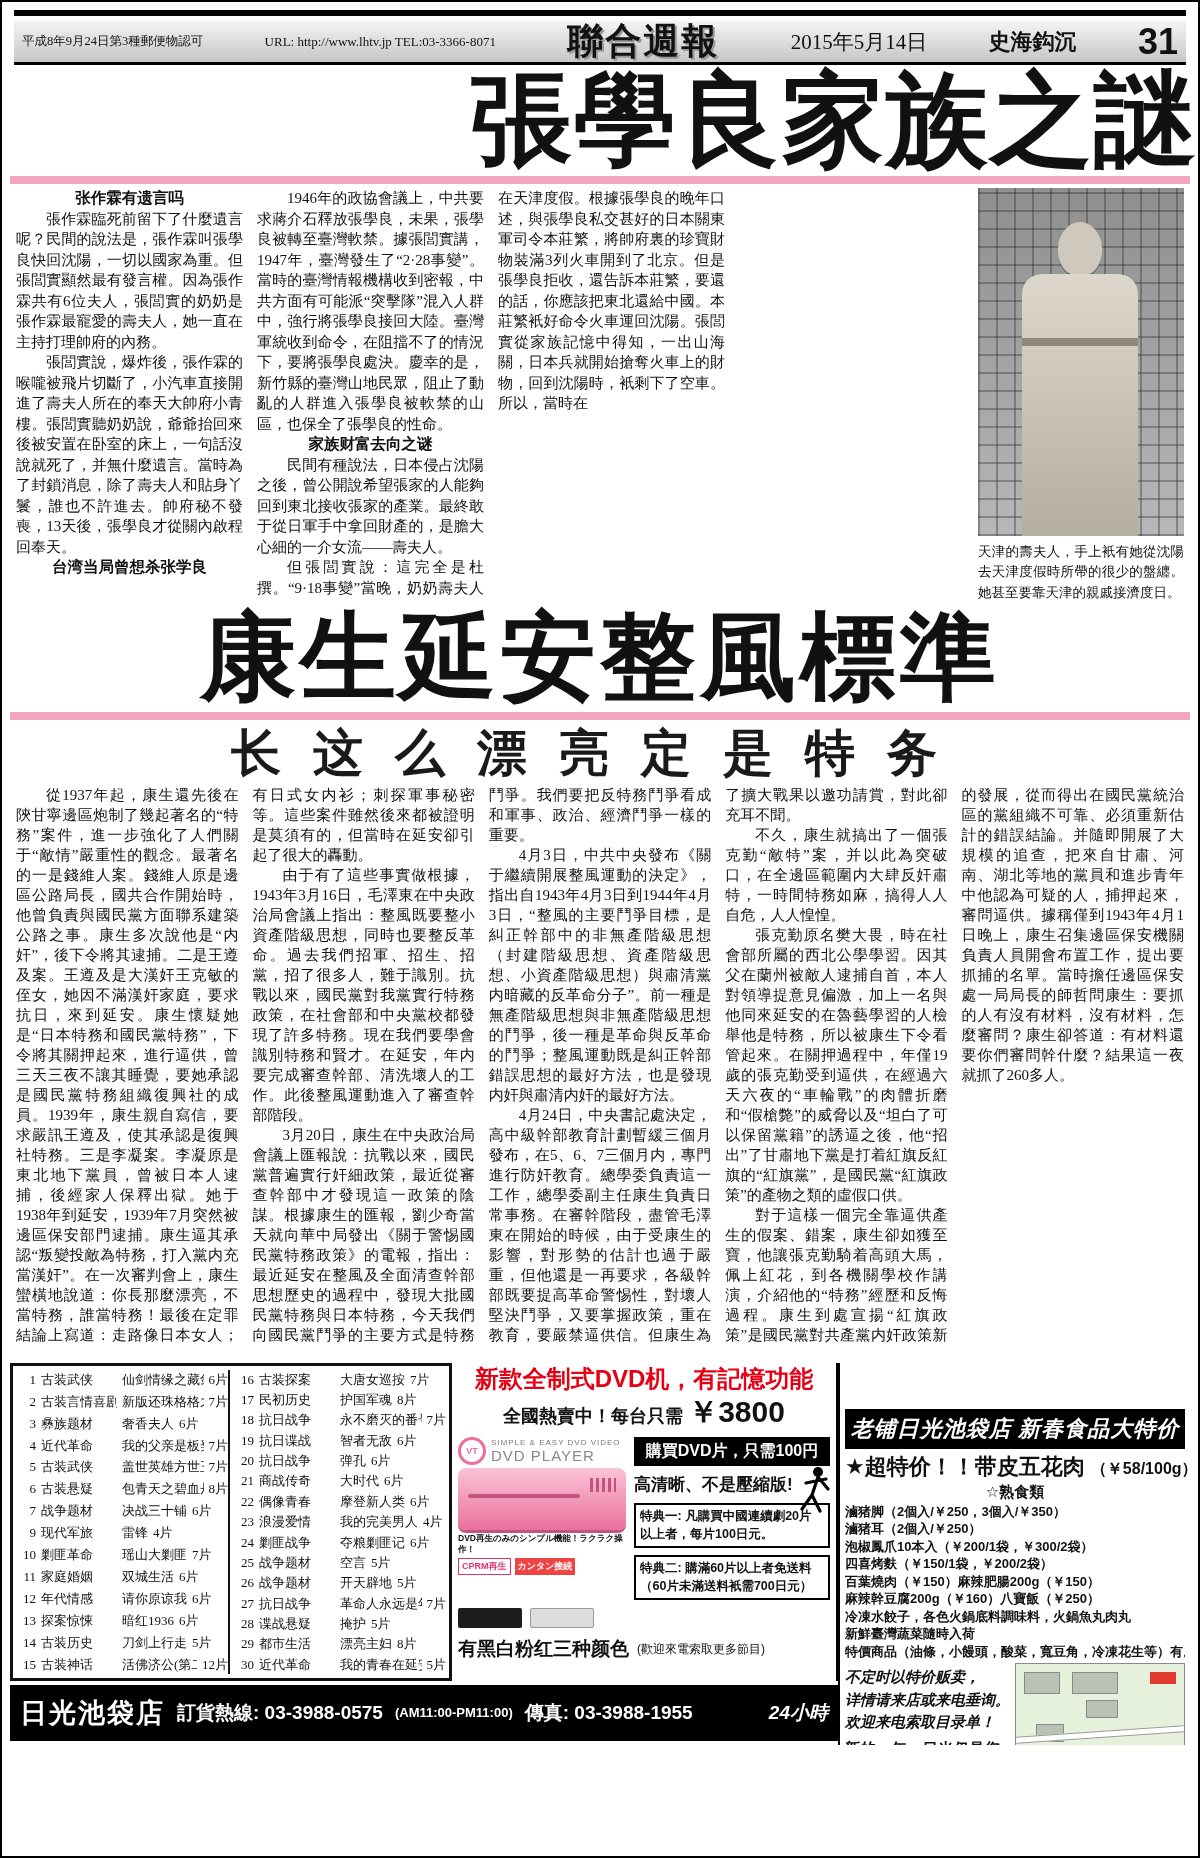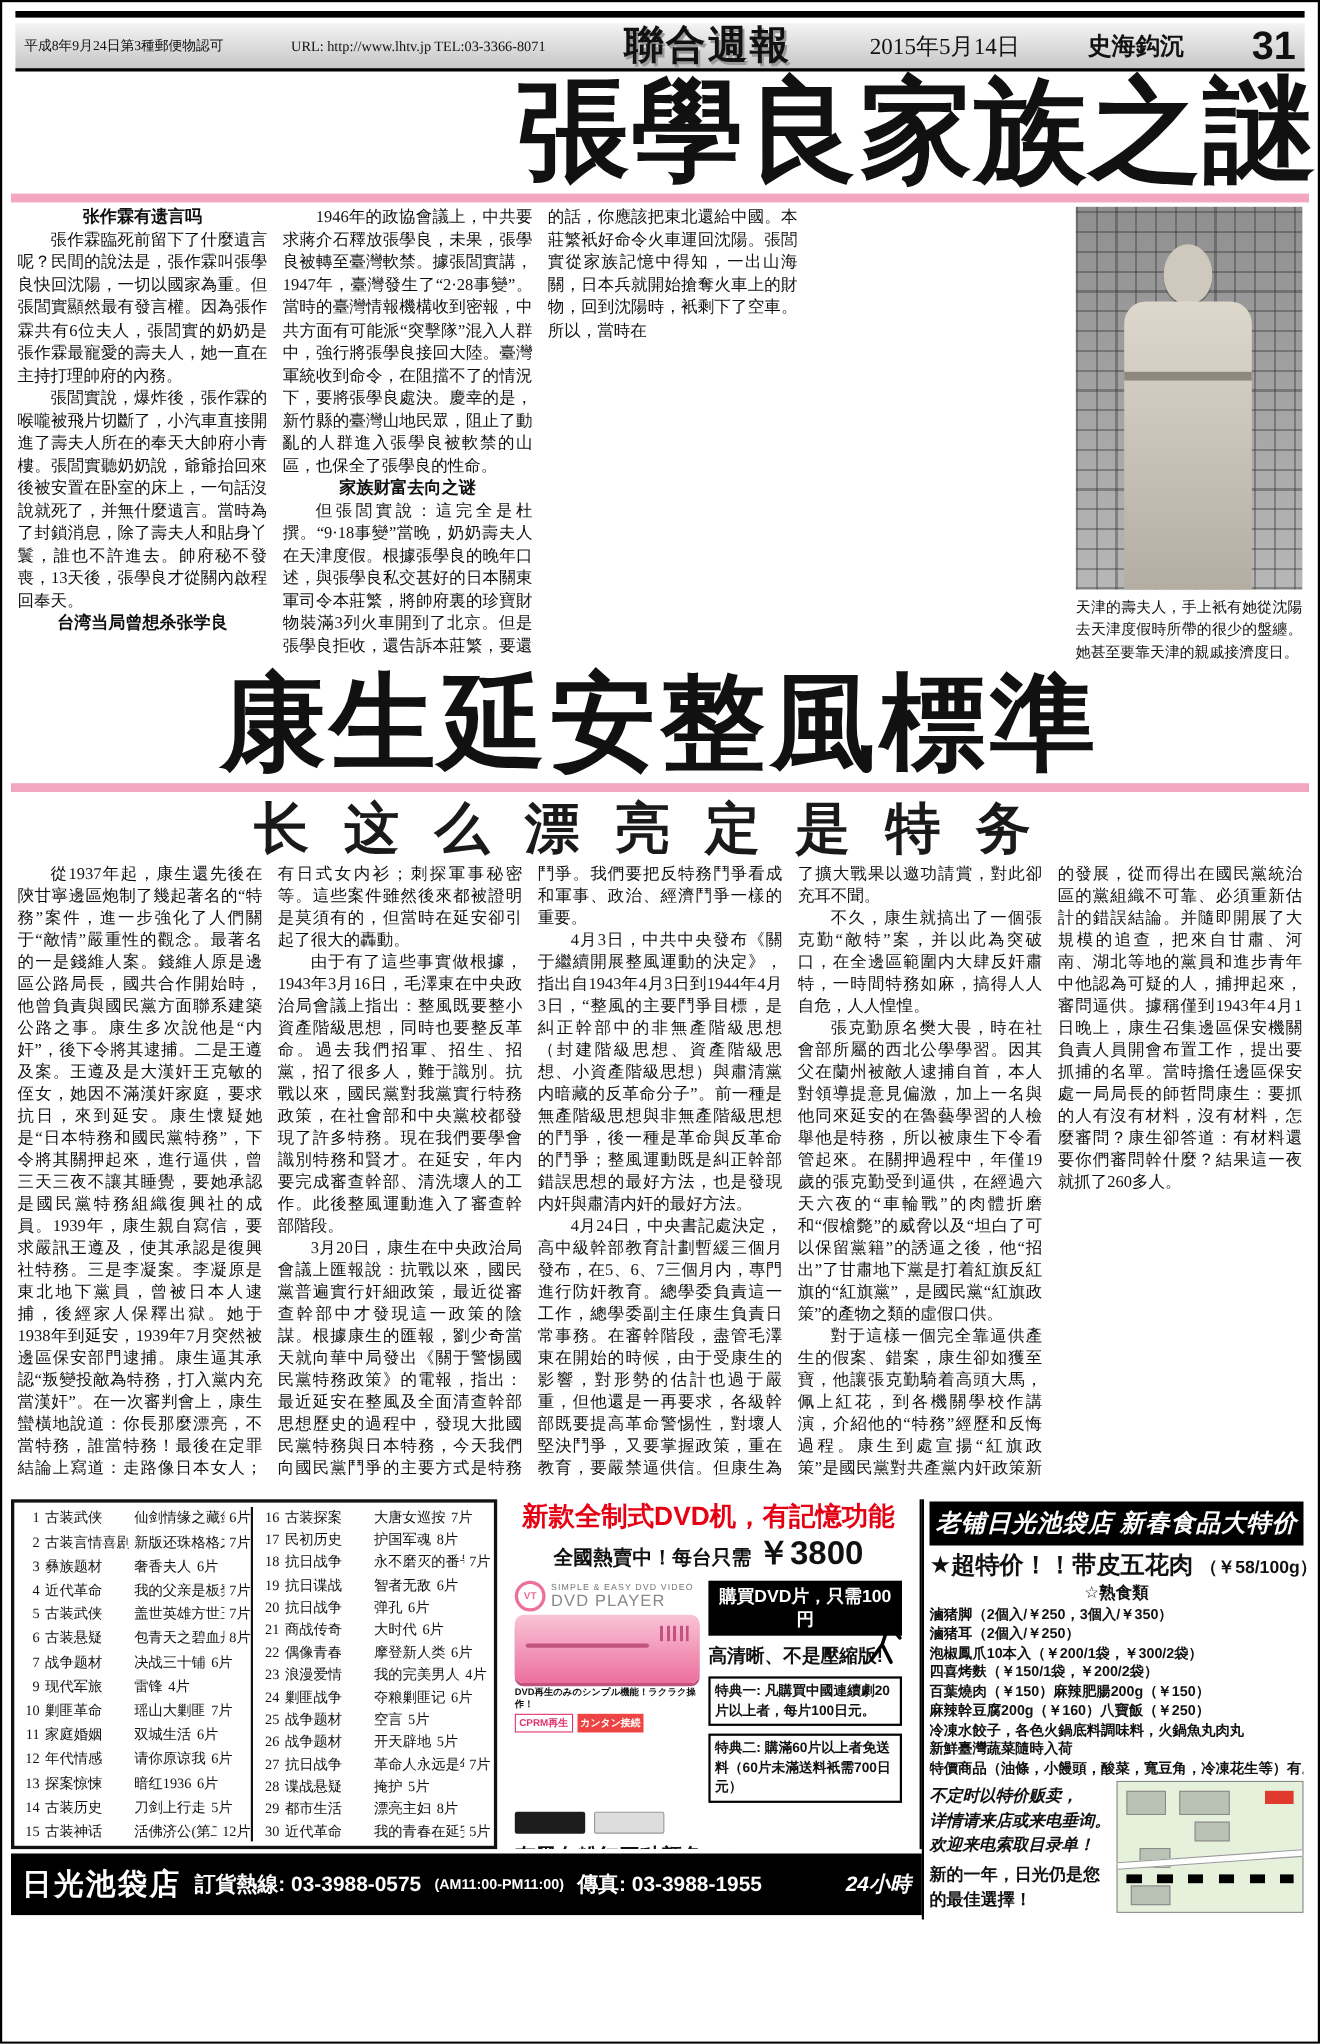--- a/index.html
+++ b/index.html
@@ -50,21 +50,21 @@
   .movie-box{width:442px;flex:none;border:3px solid #111;display:flex;padding:4px 3px;box-sizing:border-box;}
   .mv-col{flex:1;display:flex;flex-direction:column;justify-content:space-between;overflow:hidden;min-width:0;}
   .mv-col + .mv-col{border-left:2px solid #111;padding-left:4px;}
   .mv-row{display:flex;gap:5px;font-size:13px;white-space:nowrap;overflow:hidden;line-height:19px;}
   .mv-num{width:20px;flex:none;text-align:right;}
   .mv-genre{width:76px;flex:none;overflow:hidden;}
   .mv-title{overflow:hidden;}
   .mv-count{flex:none;}
   
   .dvd-ad{flex:1;font-family:"Liberation Sans","DejaVu Sans",sans-serif;overflow:hidden;
-          border-right:2px solid #000;padding:2px 16px;min-width:0;}
+          border-right:2px solid #000;padding:2px 6px;min-width:0;}
   .dvd-title{color:#e60014;font-size:24px;font-weight:900;text-align:center;line-height:1.15;}
   .dvd-sub{text-align:center;font-weight:900;font-size:18px;}
   .dvd-price{font-size:30px;}
   .dvd-main{display:flex;gap:8px;margin-top:4px;}
   .player-card{width:168px;flex:none;}
   .brand-row{display:flex;align-items:center;gap:5px;}
   .vt-logo{width:22px;height:22px;border-radius:50%;border:3px solid #ec6f9d;color:#ec6f9d;
            font-size:9px;font-weight:900;display:flex;align-items:center;justify-content:center;flex:none;}
   .brand-small{font-size:8px;color:#777;letter-spacing:1px;}
   .brand-main{font-size:15px;color:#888;letter-spacing:1px;}
@@ -92,21 +92,21 @@
   .footer-bar{height:56px;background:#000;color:#fff;display:flex;align-items:center;gap:12px;
               padding:0 10px;font-family:"Liberation Sans",sans-serif;margin-top:4px;white-space:nowrap;}
   .shop-name{font-size:27px;font-weight:900;letter-spacing:2px;}
   .order,.fax{font-size:19px;font-weight:bold;}
   .am-pm{font-size:13px;font-weight:bold;}
   .hours{font-size:19px;font-weight:bold;font-style:italic;margin-left:auto;}
   
   .food-ad{flex:1;border-left:2px solid #000;padding:2px 5px;font-family:"Liberation Sans","DejaVu Sans",sans-serif;
            overflow:hidden;min-width:0;height:378px;}
   .food-header{background:#000;color:#fff;font-family:"Liberation Serif",serif;font-style:italic;font-weight:bold;
-           font-size:22px;text-align:center;padding:5px 0;letter-spacing:1px;white-space:nowrap;}
+           font-size:22px;text-align:center;padding:5px 0;letter-spacing:1px;white-space:nowrap;margin-top:44px;}
   .food-special{font-weight:900;font-size:22px;white-space:nowrap;margin-top:3px;}
   .food-special .gram{font-size:16px;}
   .food-cat{text-align:center;font-size:15px;font-weight:bold;margin:1px 0;}
   .food-item{font-size:13px;font-weight:bold;line-height:17.5px;white-space:nowrap;overflow:hidden;}
   .food-bottom{display:flex;gap:4px;margin-top:3px;align-items:flex-end;}
   .hand{font-family:"Liberation Serif",serif;font-style:italic;font-weight:bold;font-size:15px;line-height:1.5;min-width:0;}
   .food-close{font-weight:900;font-size:15.5px;font-style:normal;font-family:"Liberation Sans",sans-serif;margin-top:3px;}
   .map{width:168px;height:118px;background:#e6f1dc;border:1px solid #8a8a8a;position:relative;flex:none;}
   .map .blk{position:absolute;background:#b9c2b4;border:1px solid #8a8a8a;}
   .map .red{position:absolute;background:#e03a2f;width:26px;height:12px;right:8px;top:8px;}
@@ -144,20 +144,21 @@
 
           <p class="para">張閭實說，爆炸後，張作霖的喉嚨被飛片切斷了，小汽車直接開進了壽夫人所在的奉天大帥府小青樓。張閭實聽奶奶說，爺爺抬回來後被安置在卧室的床上，一句話沒說就死了，并無什麼遺言。當時為了封鎖消息，除了壽夫人和貼身丫鬟，誰也不許進去。帥府秘不發喪，13天後，張學良才從關內啟程回奉天。</p>
 
           <p class="head">台湾当局曾想杀张学良</p>
 
 
           <p class="para">1946年的政協會議上，中共要求蔣介石釋放張學良，未果，張學良被轉至臺灣軟禁。據張閭實講，1947年，臺灣發生了“2·28事變”。當時的臺灣情報機構收到密報，中共方面有可能派“突擊隊”混入人群中，強行將張學良接回大陸。臺灣軍統收到命令，在阻擋不了的情況下，要將張學良處決。慶幸的是，新竹縣的臺灣山地民眾，阻止了動亂的人群進入張學良被軟禁的山區，也保全了張學良的性命。</p>
 
           <p class="head">家族财富去向之谜</p>
 
+          <p class="para">民間有種說法，日本侵占沈陽之後，曾公開說希望張家的人能夠回到東北接收張家的產業。最終敢于從日軍手中拿回財產的，是膽大心細的一介女流——壽夫人。</p>
 
           <p class="para">但張閭實說：這完全是杜撰。“9·18事變”當晚，奶奶壽夫人在天津度假。根據張學良的晚年口述，與張學良私交甚好的日本關東軍司令本莊繁，將帥府裏的珍寶財物裝滿3列火車開到了北京。但是張學良拒收，還告訴本莊繁，要還的話，你應該把東北還給中國。本莊繁衹好命令火車運回沈陽。張閭實從家族記憶中得知，一出山海關，日本兵就開始搶奪火車上的財物，回到沈陽時，衹剩下了空車。所以，當時在</p>
         </div>
       <figure class="photo-col" style="margin:0">
         <div class="photo">
           <div class="lattice"></div>
           <div class="figure-head"></div>
           <div class="figure-body"></div>
           <div class="figure-sash"></div>
         </div>

